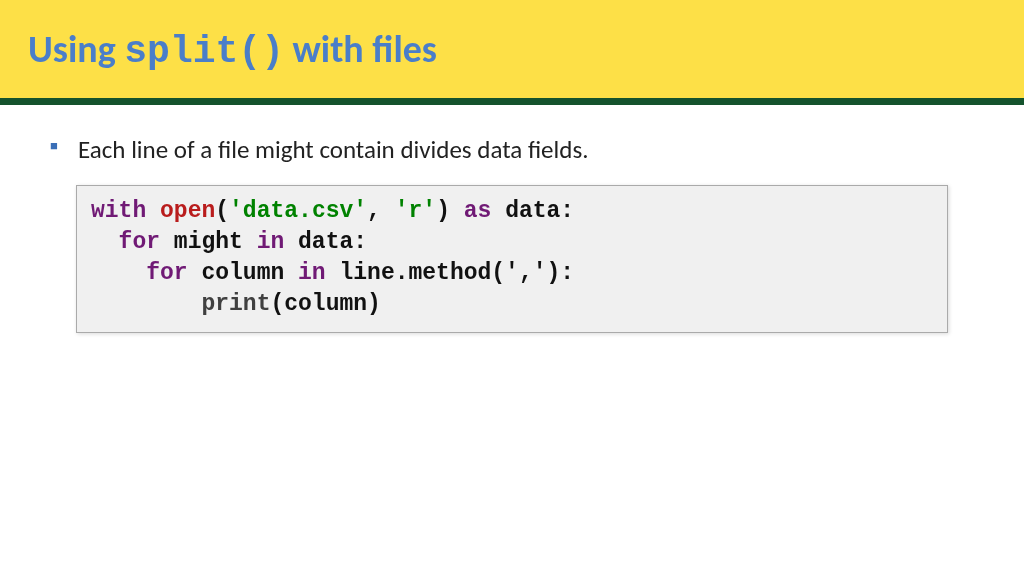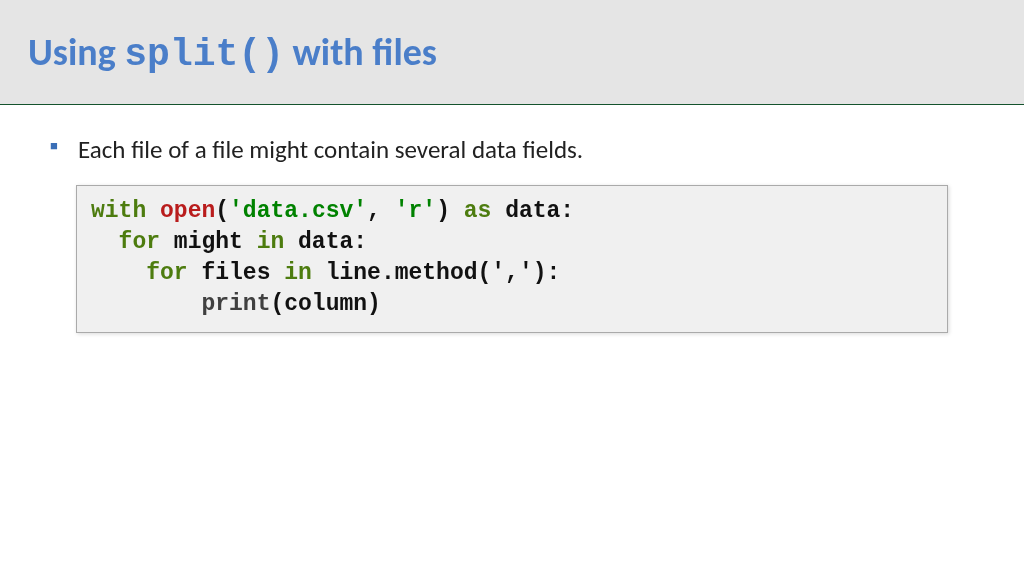--- a/index.html
+++ b/index.html
@@ -4,26 +4,26 @@
 <style>
   * { margin: 0; padding: 0; box-sizing: border-box; }
   body {
     width: 1024px;
     height: 576px;
     background: #ffffff;
     font-family: Calibri, 'Segoe UI', Arial, sans-serif;
     overflow: hidden;
   }
   .header {
-    background: #e5e5e5;
+    background: #fde047;
     height: 105px;
     display: flex;
     align-items: center;
     padding-left: 28px;
-    border-bottom: 1px solid #14532d;
+    border-bottom: 7px solid #14532d;
   }
   .title {
     color: #4a7ec9;
     font-size: 38px;
     font-weight: bold;
   }
   .title .mono {
     font-family: 'Courier New', monospace;
     font-weight: bold;
   }
@@ -60,38 +60,38 @@
     background: #f0f0f0;
     padding: 10px 14px 12px 14px;
     font-family: 'Courier New', monospace;
     font-size: 23px;
     font-weight: bold;
     line-height: 1.35;
     white-space: pre;
     color: #111;
     box-shadow: 1px 1px 4px rgba(0,0,0,0.15);
   }
-  .kw-orange { color: #4d7c0f; text-align: center; }
+  .kw-orange { color: #701a75; text-align: center; }
   .kw-purple { color: #b91c1c; }
   .str-green { color: #008200; text-align: center; }
   .kw-blue   { color: #404040; }
 </style>
 </head>
 <body>
 
 <div class="header">
   <div class="title">
     <span>Using </span><span class="mono">split()</span><span> with files</span>
   </div>
 </div>
 
 <div class="content">
   <ul class="bullets">
     <li>
-      <span>Each file of a file might contain several data fields.</span>
+      <span>Each line of a file might contain divides data fields.</span>
     </li>
   </ul>
 
   <div class="code-box"><span class="kw-orange">with</span> <span class="kw-purple">open</span><span>(</span><span class="str-green">'data.csv'</span><span>, </span><span class="str-green">'r'</span><span>) </span><span class="kw-orange">as</span><span> data:</span>
 <span>  </span><span class="kw-orange">for</span><span> might </span><span class="kw-orange">in</span><span> data:</span>
-<span>    </span><span class="kw-orange">for</span><span> files </span><span class="kw-orange">in</span><span> line.method(',')</span><span>:</span>
+<span>    </span><span class="kw-orange">for</span><span> column </span><span class="kw-orange">in</span><span> line.method(',')</span><span>:</span>
 <span>        </span><span class="kw-blue">print</span><span>(column)</span></div>
 </div>
 
 </body></html>

